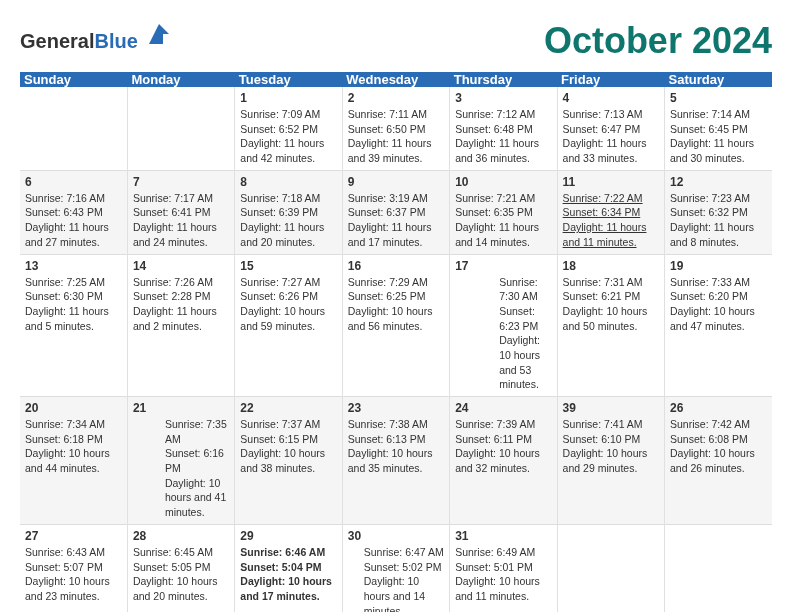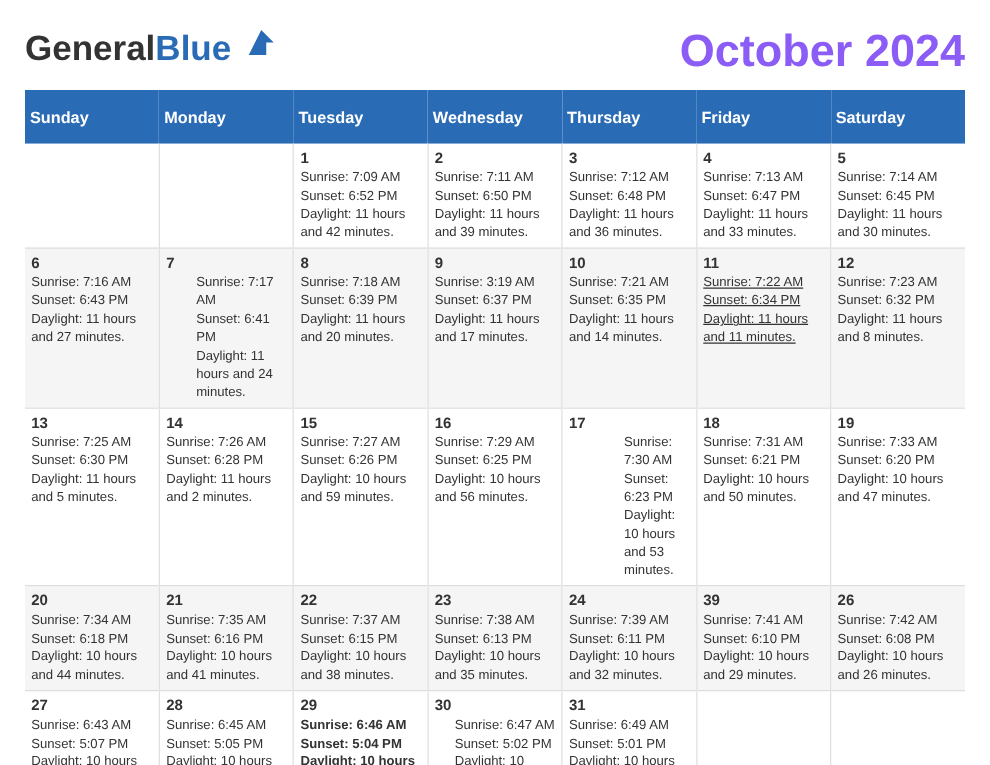--- a/index.html
+++ b/index.html
@@ -14,52 +14,52 @@
       display: flex;
       justify-content: space-between;
       align-items: flex-start;
       margin-bottom: 10px;
     }
     .logo {
       display: flex;
       align-items: center;
     }
     .logo-text {
-      font-size: 28px;
+      font-size: 20px;
       font-weight: bold;
       line-height: 1.1;
     }
     .logo-general { color: #333; }
     .logo-blue { color: #2a6bb5; }
     .logo-icon {
       width: 28px;
       height: 28px;
       margin-left: 2px;
     }
     .title-block {
       text-align: right;
     }
     .month-title {
       font-size: 36px;
       font-weight: bold;
-      color: #8b5cf6;
+      color: #0f766e;
     }
     .location-title {
       font-size: 16px;
       color: #555;
     }
     table {
       width: 100%;
       border-collapse: collapse;
       font-size: 11px;
     }
     thead tr th {
       background-color: #2a6bb5;
       color: #fff;
-      padding: 14px 4px;
+      padding: 0 4px;
       text-align: left;
       font-size: 13px;
       font-weight: bold;
     }
     tbody tr {
       border-bottom: 1px solid #ddd;
     }
     tbody tr:nth-child(odd) {
       background-color: #fff;
     }
@@ -154,21 +154,21 @@
       </tr>
       <tr>
         <td>
           <span class="day-number">6</span>
           <div class="day-info" style="white-space: pre-line;">Sunrise: 7:16 AM
 Sunset: 6:43 PM
 Daylight: 11 hours and 27 minutes.</div>
         </td>
         <td>
           <span class="day-number">7</span>
-          <div class="day-info" style="white-space: pre-line; margin-left: 24px;">Sunrise: 7:17 AM
+          <div class="day-info" style="white-space: pre-line;">Sunrise: 7:17 AM
 Sunset: 6:41 PM
 Daylight: 11 hours and 24 minutes.</div>
         </td>
         <td>
           <span class="day-number">8</span>
           <div class="day-info" style="white-space: pre-line;">Sunrise: 7:18 AM
 Sunset: 6:39 PM
 Daylight: 11 hours and 20 minutes.</div>
         </td>
         <td>
@@ -199,21 +199,21 @@
       <tr>
         <td>
           <span class="day-number">13</span>
           <div class="day-info" style="white-space: pre-line;">Sunrise: 7:25 AM
 Sunset: 6:30 PM
 Daylight: 11 hours and 5 minutes.</div>
         </td>
         <td>
           <span class="day-number">14</span>
           <div class="day-info" style="white-space: pre-line;">Sunrise: 7:26 AM
-Sunset: 6:28 PM
+Sunset: 2:28 PM
 Daylight: 11 hours and 2 minutes.</div>
         </td>
         <td>
           <span class="day-number">15</span>
           <div class="day-info" style="white-space: pre-line;">Sunrise: 7:27 AM
 Sunset: 6:26 PM
 Daylight: 10 hours and 59 minutes.</div>
         </td>
         <td>
           <span class="day-number">16</span>
@@ -242,21 +242,21 @@
       </tr>
       <tr>
         <td>
           <span class="day-number">20</span>
           <div class="day-info" style="white-space: pre-line;">Sunrise: 7:34 AM
 Sunset: 6:18 PM
 Daylight: 10 hours and 44 minutes.</div>
         </td>
         <td>
           <span class="day-number">21</span>
-          <div class="day-info" style="white-space: pre-line;">Sunrise: 7:35 AM
+          <div class="day-info" style="white-space: pre-line; margin-left: 32px;">Sunrise: 7:35 AM
 Sunset: 6:16 PM
 Daylight: 10 hours and 41 minutes.</div>
         </td>
         <td>
           <span class="day-number">22</span>
           <div class="day-info" style="white-space: pre-line;">Sunrise: 7:37 AM
 Sunset: 6:15 PM
 Daylight: 10 hours and 38 minutes.</div>
         </td>
         <td>

